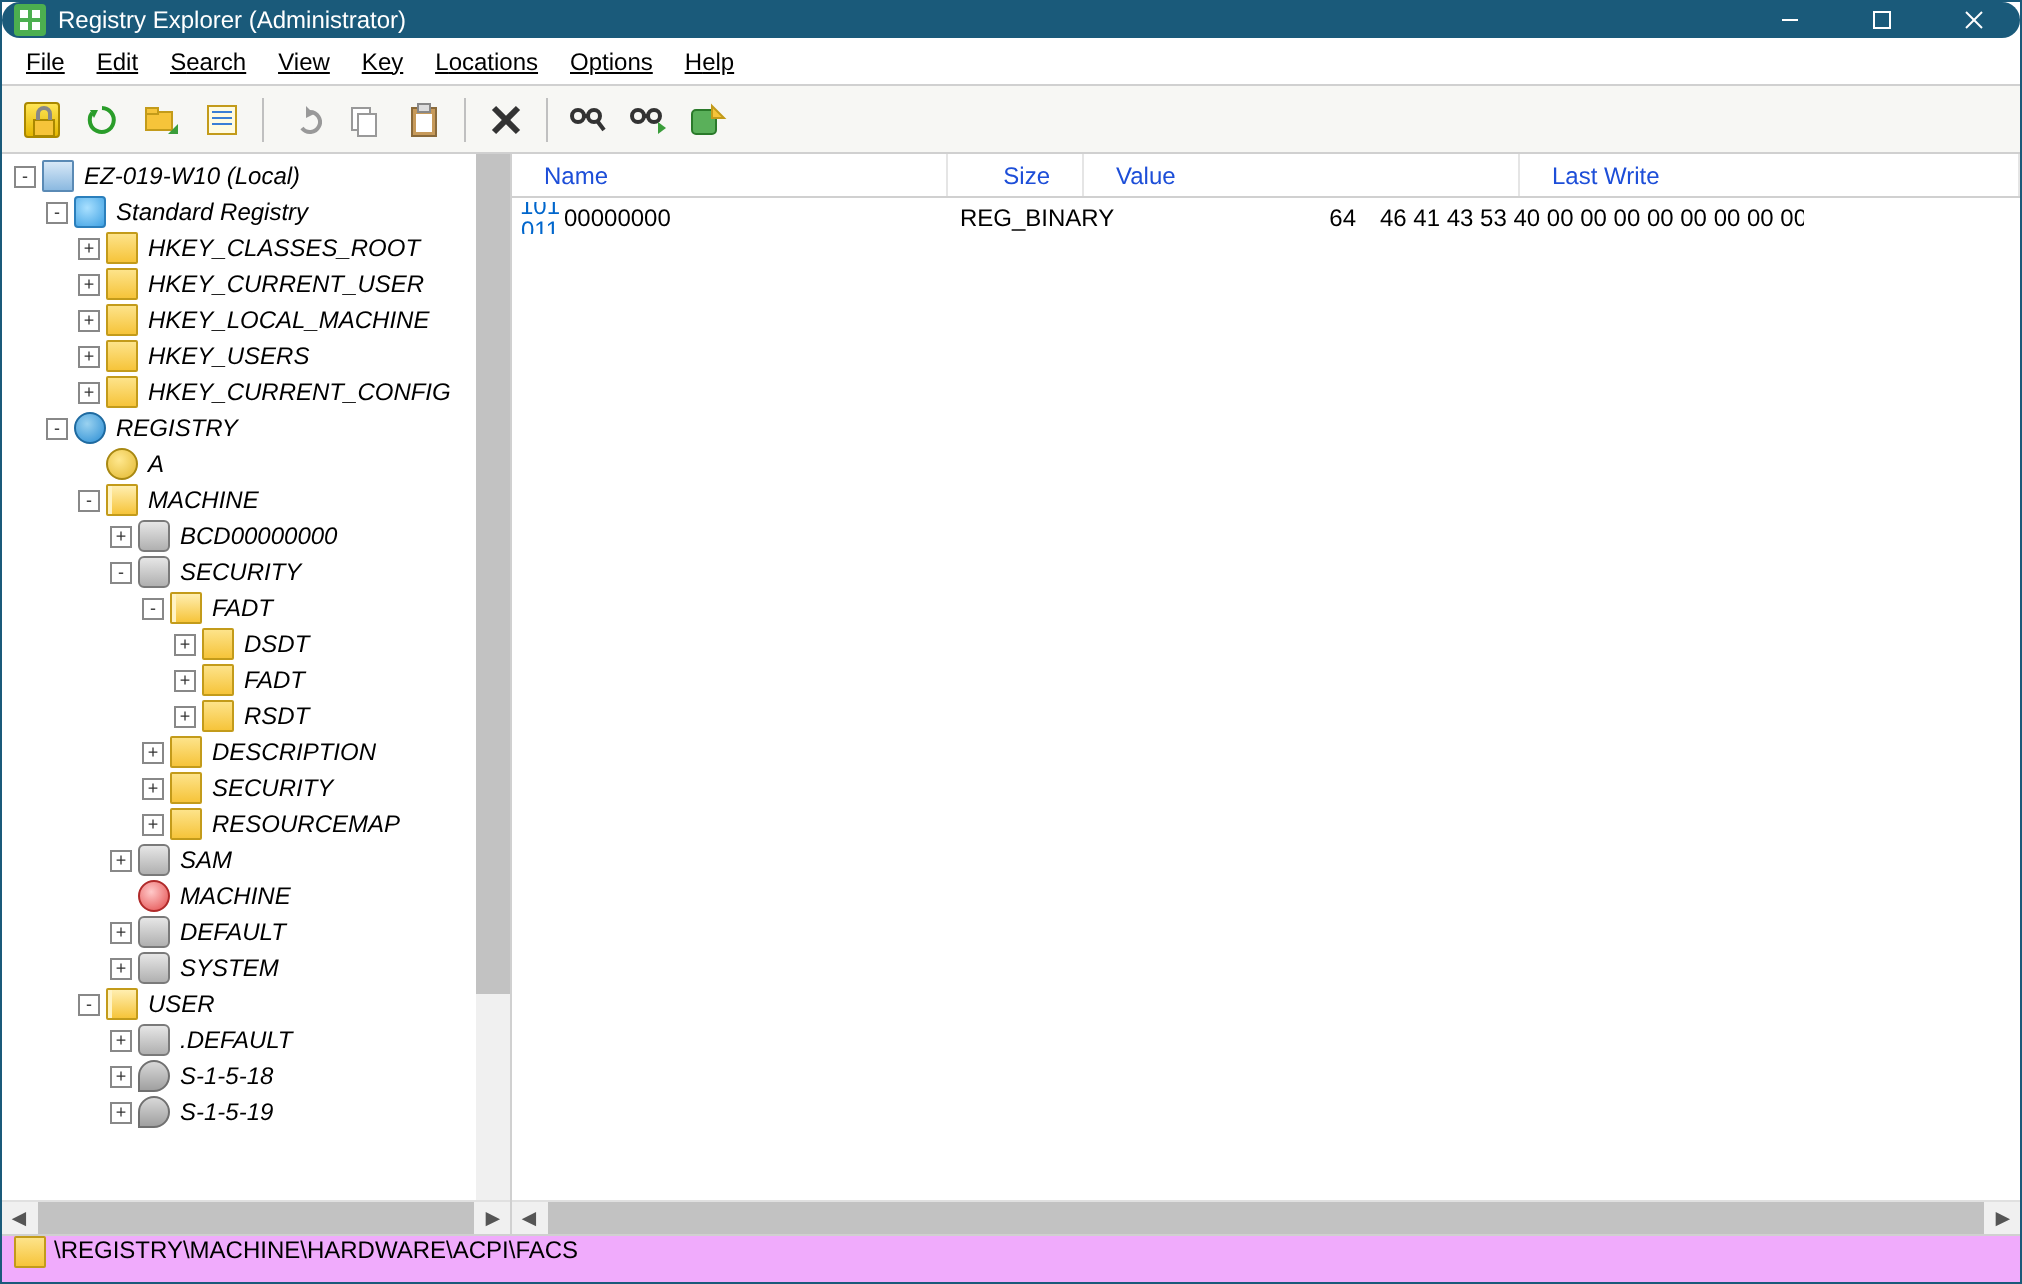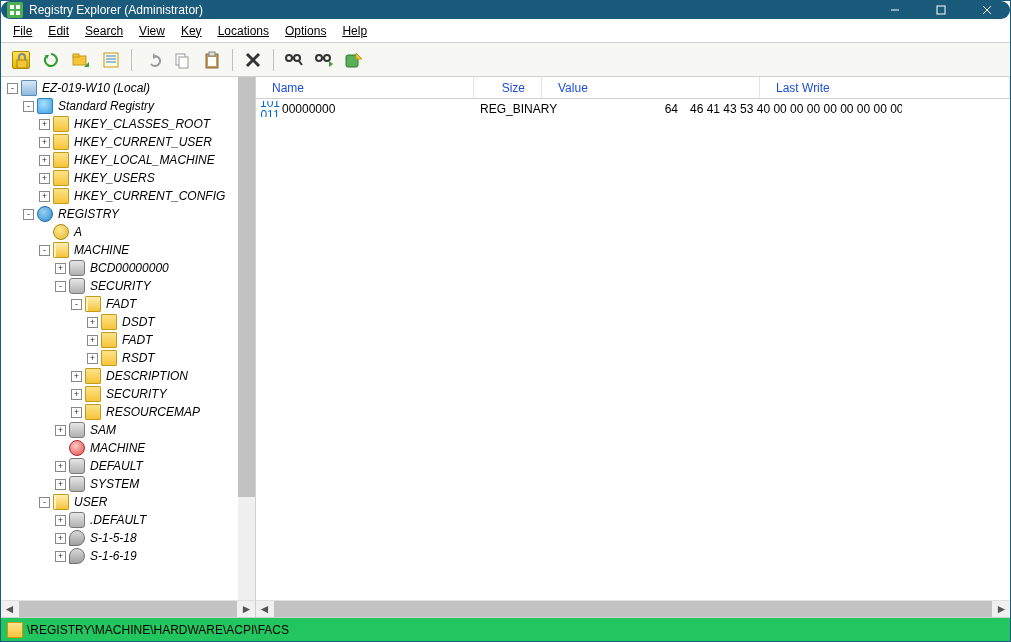--- a/index.html
+++ b/index.html
@@ -43,21 +43,21 @@
 .list-header .col.size { justify-content: flex-end; }
 .list-rows { flex: 1; overflow: auto; }
 .list-row { height: 20px; display: flex; align-items: center; cursor: pointer; }
 .list-row .cell { padding: 0 6px; overflow: hidden; text-overflow: ellipsis; white-space: nowrap; display:flex; align-items:center; }
 .list-row .cell.size { justify-content: flex-end; }
 .list-row .val-icon { width: 16px; height: 16px; margin-right: 4px; flex-shrink:0; display:flex; flex-direction:column; align-items:center; justify-content:center; color:#0066cc; font-size:6px; line-height:1; font-family:monospace; }
 .list-hscroll { height: 17px; background: #f0f0f0; display: flex; border-top: 1px solid #e0e0e0; }
 .list-hscroll .btn { width: 17px; display:flex; align-items:center; justify-content:center; color:#555; cursor:pointer; }
 .list-hscroll .thumb { flex:1; margin: 0 1px; background: #c2c2c2; }
 
-.statusbar { height: 24px; background: #22c55e; border-top: 1px solid #d0d0d0; display: flex; align-items: center; padding: 0 6px; }
+.statusbar { height: 24px; background: #f0abfc; border-top: 1px solid #d0d0d0; display: flex; align-items: flex-start; padding: 0 6px; }
 .statusbar .icon { width: 16px; height: 16px; margin-right: 4px; }
 .statusbar .path { font-size: 12px; }
 
 
 .ico-folder { background: linear-gradient(#fde38a, #f6c43a); border: 1px solid #c39b1a; border-radius: 1px; }
 .ico-folder-open { background: linear-gradient(#ffeeb0, #f6c43a); border: 1px solid #c39b1a; border-radius: 1px; box-shadow: inset 2px 0 0 #fff3c4; }
 .ico-computer { background: linear-gradient(#d7e8f7, #8bb9e0); border: 1px solid #5a8ab5; border-radius: 1px; }
 .ico-hive { background: radial-gradient(circle at 40% 35%, #9ad2f0, #2a8dd4); border: 1px solid #1e6aa0; border-radius: 50%; }
 .ico-reg { background: radial-gradient(circle at 40% 35%, #a9e0ff, #3fa1e3); border: 1px solid #2b7fbc; border-radius: 2px; }
 .ico-db { background: linear-gradient(#e6e6e6, #b0b0b0); border: 1px solid #7a7a7a; border-radius: 3px; }
@@ -323,21 +323,21 @@
             <span class="label">.DEFAULT</span>
           </div>
           <div class="tree-node" style="padding-left: 54px;">
             <span class="expander">+</span>
             <span class="icon ico-sid"></span>
             <span class="label">S-1-5-18</span>
           </div>
           <div class="tree-node" style="padding-left: 54px;">
             <span class="expander">+</span>
             <span class="icon ico-sid"></span>
-            <span class="label">S-1-6-19</span>
+            <span class="label">S-1-5-19</span>
           </div>
         </div>
       <div class="tree-vscroll-track">
         <div class="tree-vscroll-thumb"></div>
       </div>
       <div class="tree-hscroll">
         <div class="btn">◄</div>
         <div class="thumb"></div>
         <div class="btn">►</div>
       </div>

